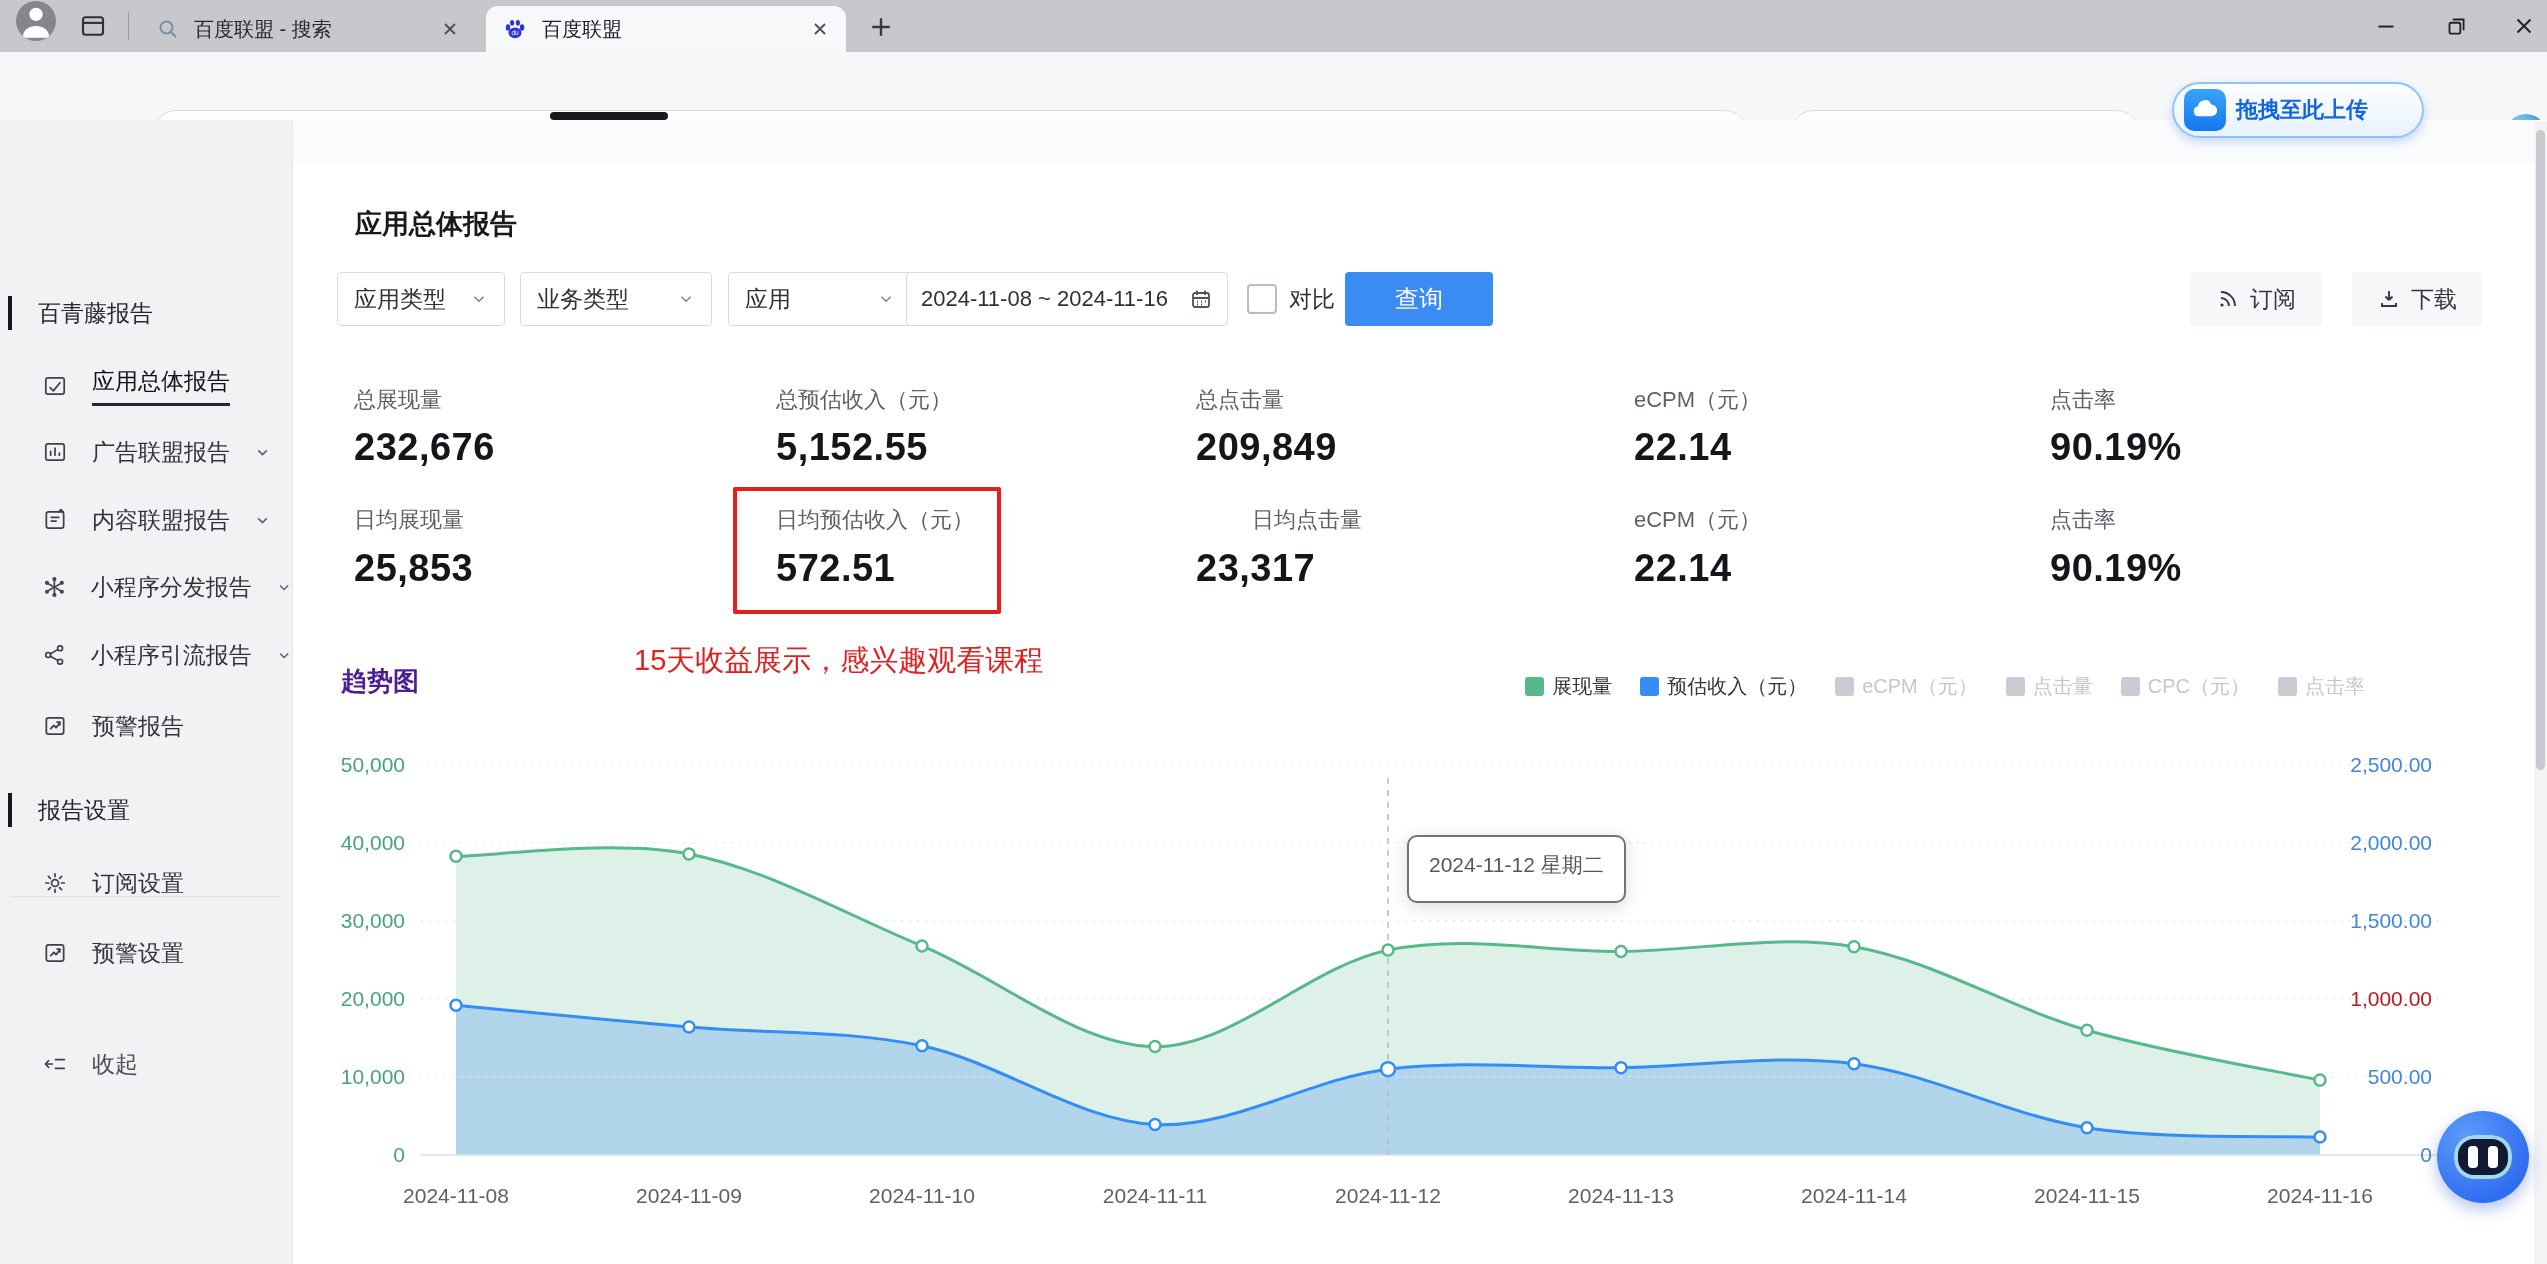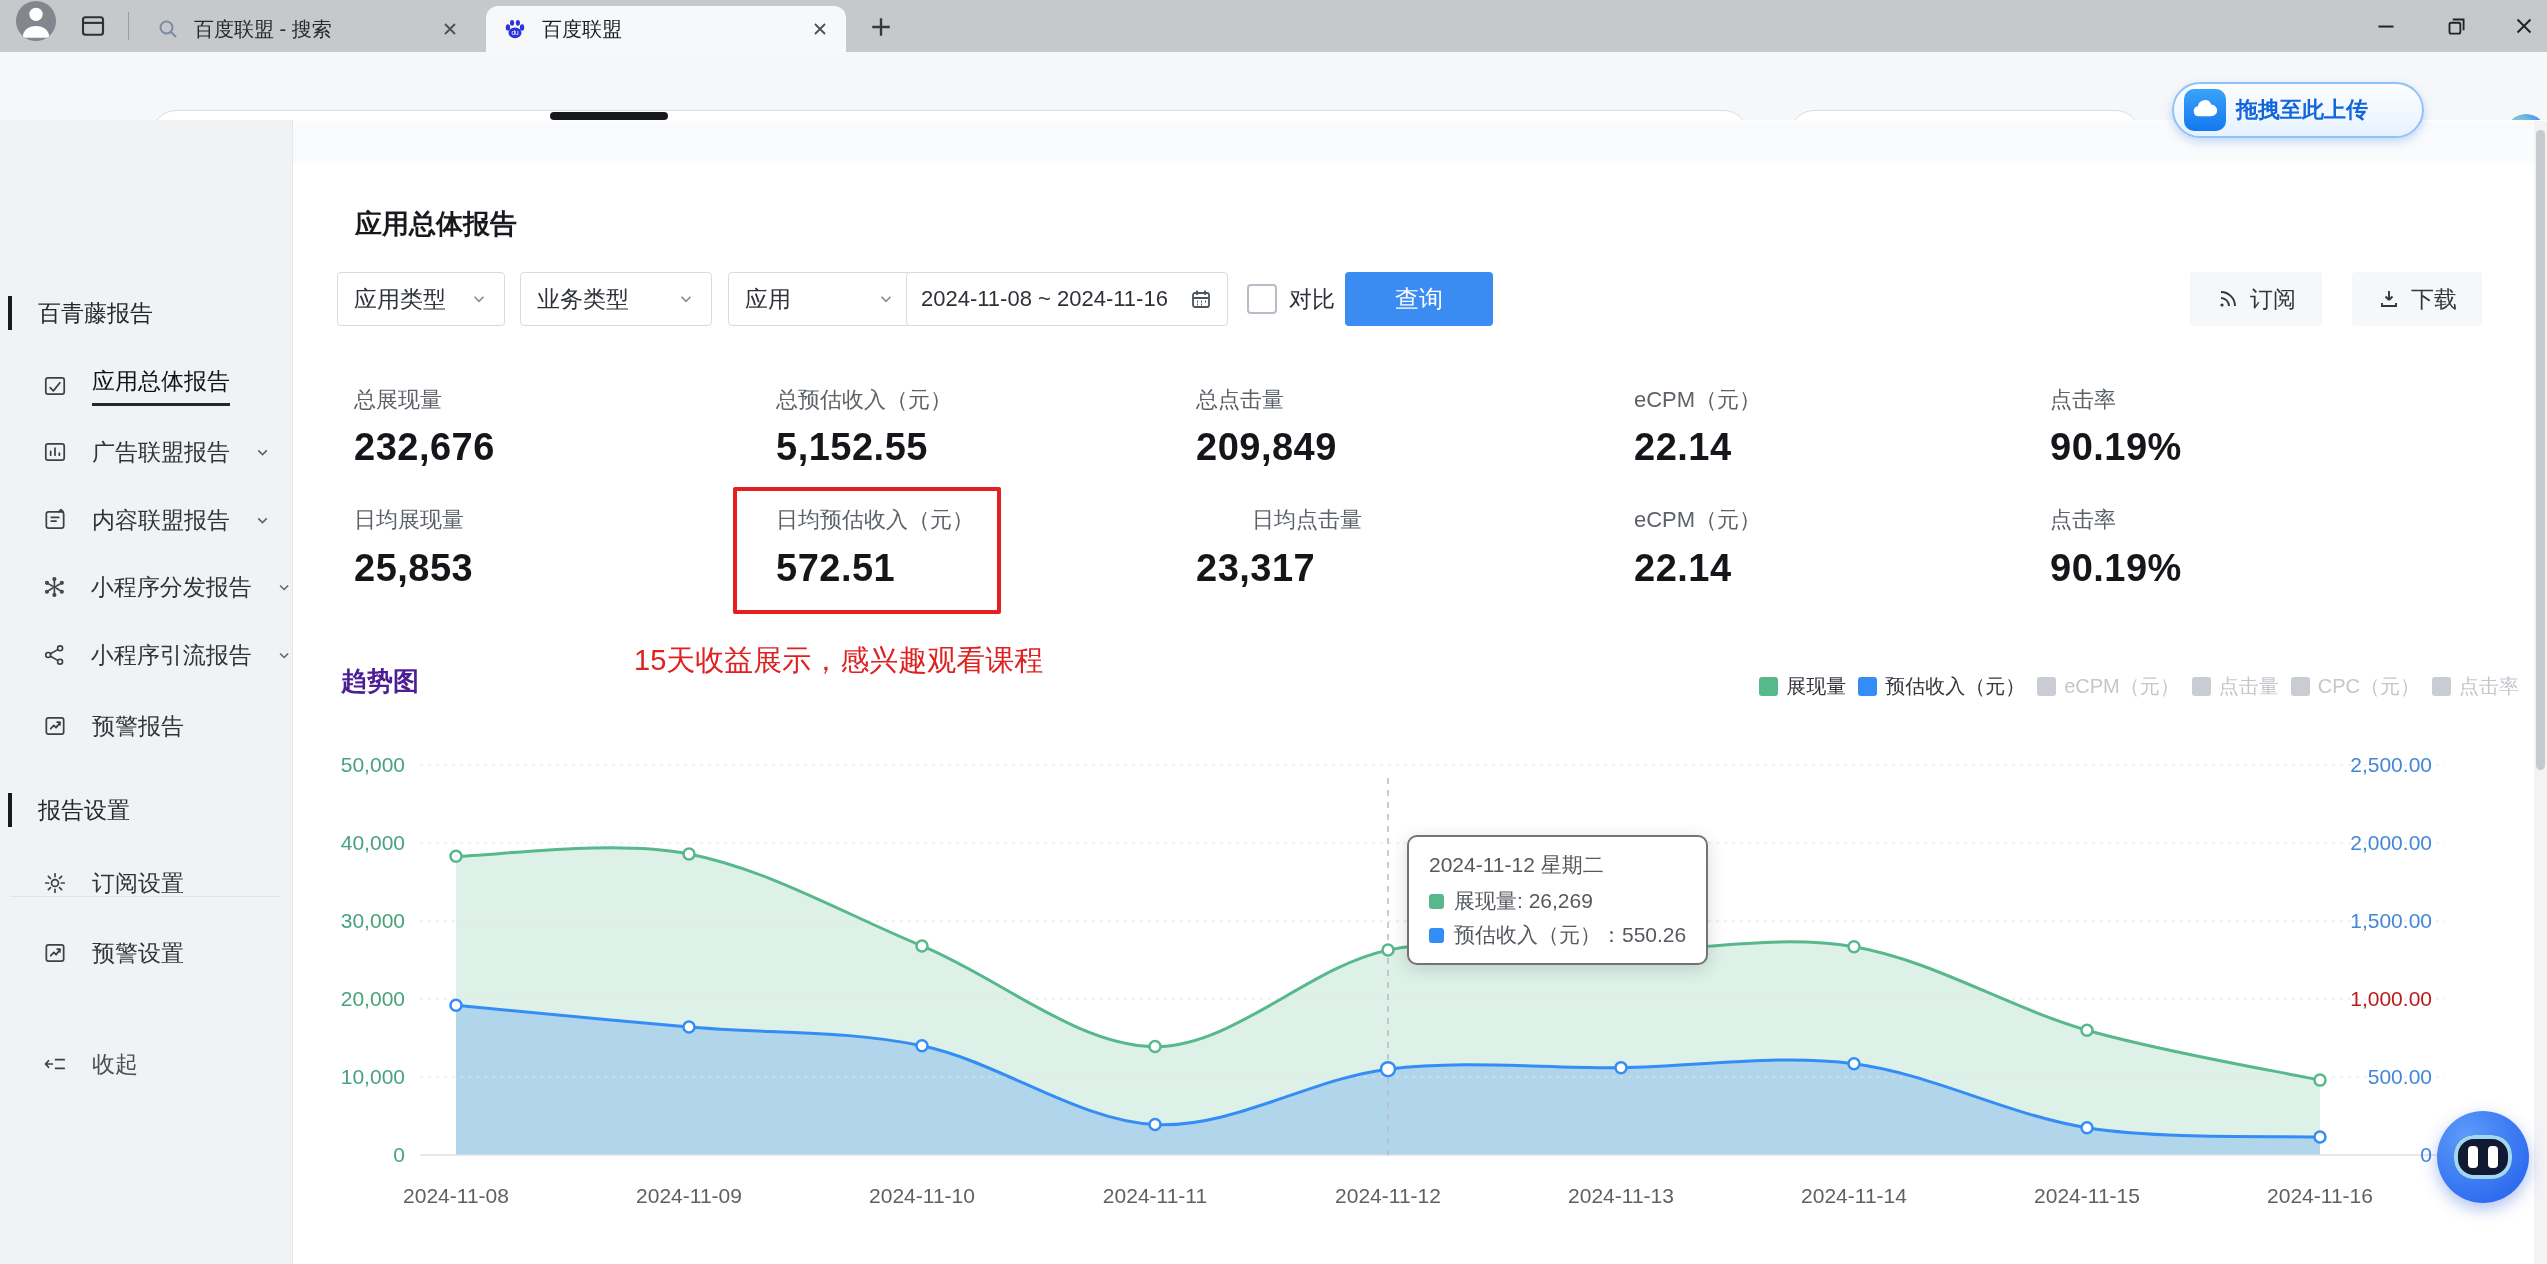--- a/index.html
+++ b/index.html
@@ -47,21 +47,21 @@
   .cmp{position:absolute;left:1247px;top:272px;height:54px;display:flex;align-items:center;gap:12px;}
   .cmp .box{width:26px;height:26px;border:2px solid #b7bdc6;border-radius:4px;background:#fff;cursor:pointer;}
   .cmp .lb{font-size:23px;color:#2e3238;}
   .btn-query{position:absolute;left:1345px;top:272px;width:148px;height:54px;background:#3a8bf2;border-radius:4px;color:#fff;font-size:24px;display:flex;align-items:center;justify-content:center;cursor:pointer;}
   .btn-gray{position:absolute;top:272px;height:54px;background:#f6f7f9;border-radius:4px;display:flex;align-items:center;justify-content:center;gap:10px;font-size:23px;color:#33373d;cursor:pointer;}
   .stat-label{position:absolute;font-size:22px;color:#5d6268;white-space:nowrap;}
   .stat-value{position:absolute;font-size:38px;font-weight:700;color:#141619;white-space:nowrap;letter-spacing:.5px;}
   .red-box{position:absolute;left:733px;top:487px;width:260px;height:119px;border:4px solid #e3201f;border-radius:2px;z-index:20;}
   .annotation{position:absolute;left:634px;top:641px;font-size:29px;color:#e02121;white-space:nowrap;}
   .chart-title{position:absolute;left:341px;top:664px;font-size:26px;font-weight:700;color:#4c1d95;}
-  .legend{position:absolute;left:1724px;top:672px;width:795px;height:28px;display:flex;justify-content:flex-end;align-items:center;gap:12px;}
+  .legend{position:absolute;left:1570px;top:672px;width:795px;height:28px;display:flex;justify-content:flex-end;align-items:center;gap:28px;}
   .lg-item{display:flex;align-items:center;gap:8px;cursor:pointer;white-space:nowrap;}
   .lg-item .sq{width:19px;height:19px;border-radius:3px;}
   .lg-item .tx{font-size:20px;color:#33373c;}
   .lg-item.off .tx{color:#c3c7cd;}
   .axis-lb{position:absolute;height:28px;line-height:28px;font-size:21px;text-align:right;white-space:nowrap;}
   .x-lb{position:absolute;width:180px;text-align:center;font-size:21px;color:#5d6166;top:1184px;}
   .tooltip{position:absolute;left:1407px;top:835px;background:#fff;border:2px solid #737373;border-radius:10px;box-shadow:0 4px 18px rgba(0,0,0,.14);padding:14px 20px;z-index:30;}
   .tooltip .tt{font-size:21px;color:#55595e;margin-bottom:8px;white-space:nowrap;}
   .tooltip .row{display:flex;align-items:center;gap:10px;font-size:21px;color:#55595e;margin-top:6px;white-space:nowrap;}
   .tooltip .sq{width:15px;height:15px;border-radius:3px;}
@@ -456,30 +456,20 @@
       <div class="x-lb" style="left:1065px">2024-11-11</div>
       <div class="x-lb" style="left:1298px">2024-11-12</div>
       <div class="x-lb" style="left:1531px">2024-11-13</div>
       <div class="x-lb" style="left:1764px">2024-11-14</div>
       <div class="x-lb" style="left:1997px">2024-11-15</div>
       <div class="x-lb" style="left:2230px">2024-11-16</div>
     </div>
 
   <div class="tooltip">
     <div class="tt">2024-11-12 星期二</div>
-    <div id="tooltip-rows">
-        <div class="row">
-          <span class="sq" style="background:#57b88c"></span>
-          <span>展现量: 26,269</span>
-        </div>
-        <div class="row">
-          <span class="sq" style="background:#338df5"></span>
-          <span>预估收入（元）：550.26</span>
-        </div>
-      </div>
   </div>
 
   <div class="assistant">
     <div class="face">
         <span class="eye"></span>
         <span class="eye"></span>
       </div>
   </div>
 
   <div class="scrolltrack"></div>

